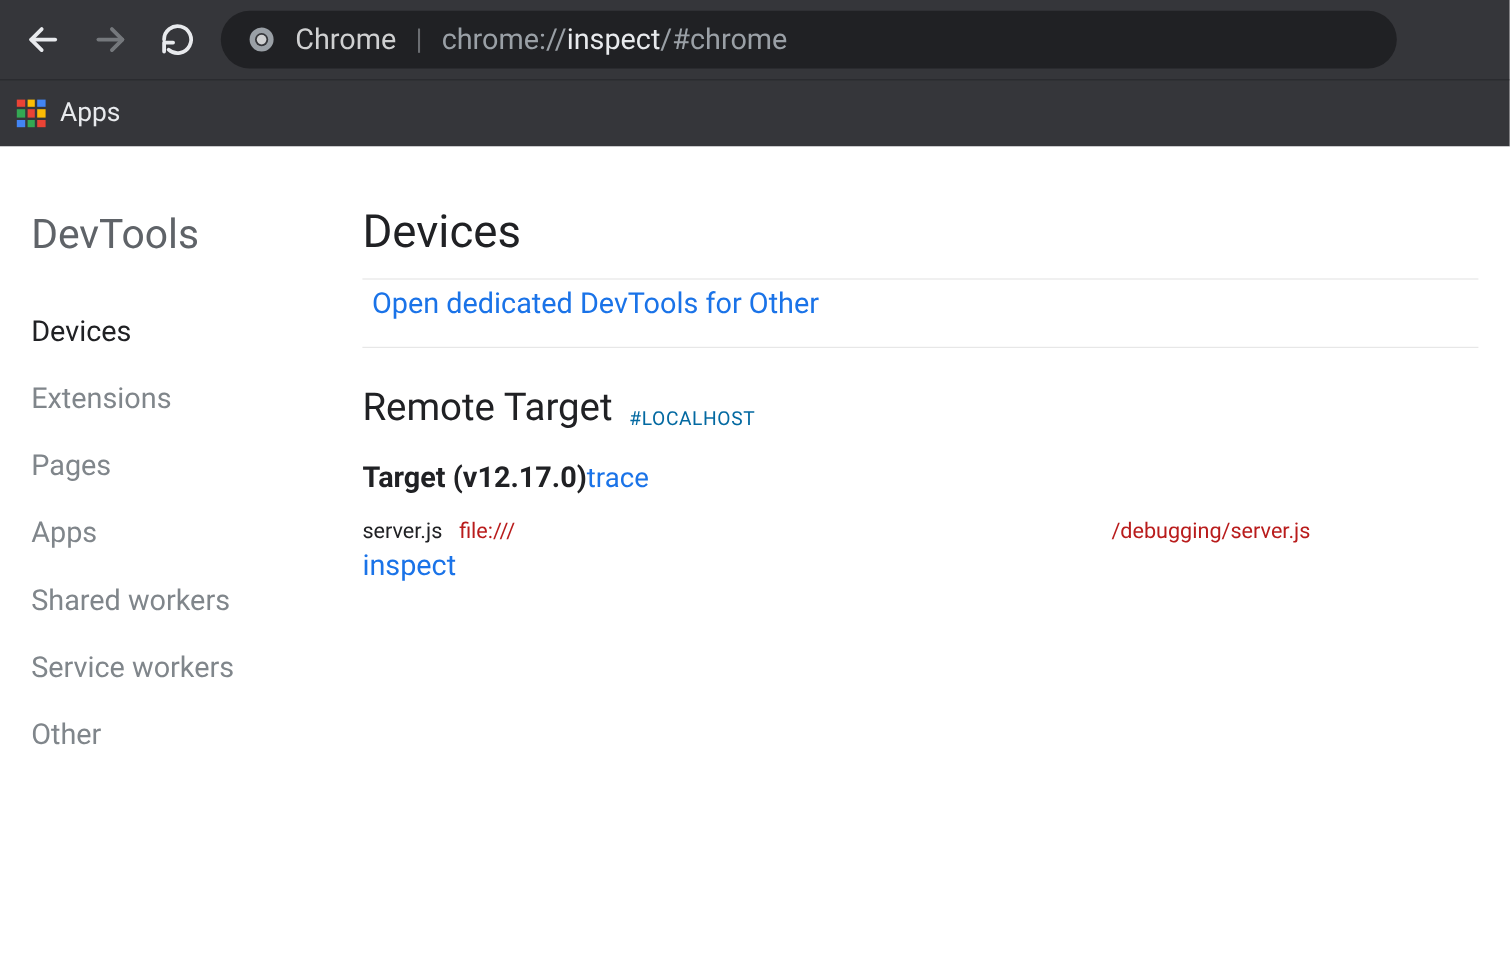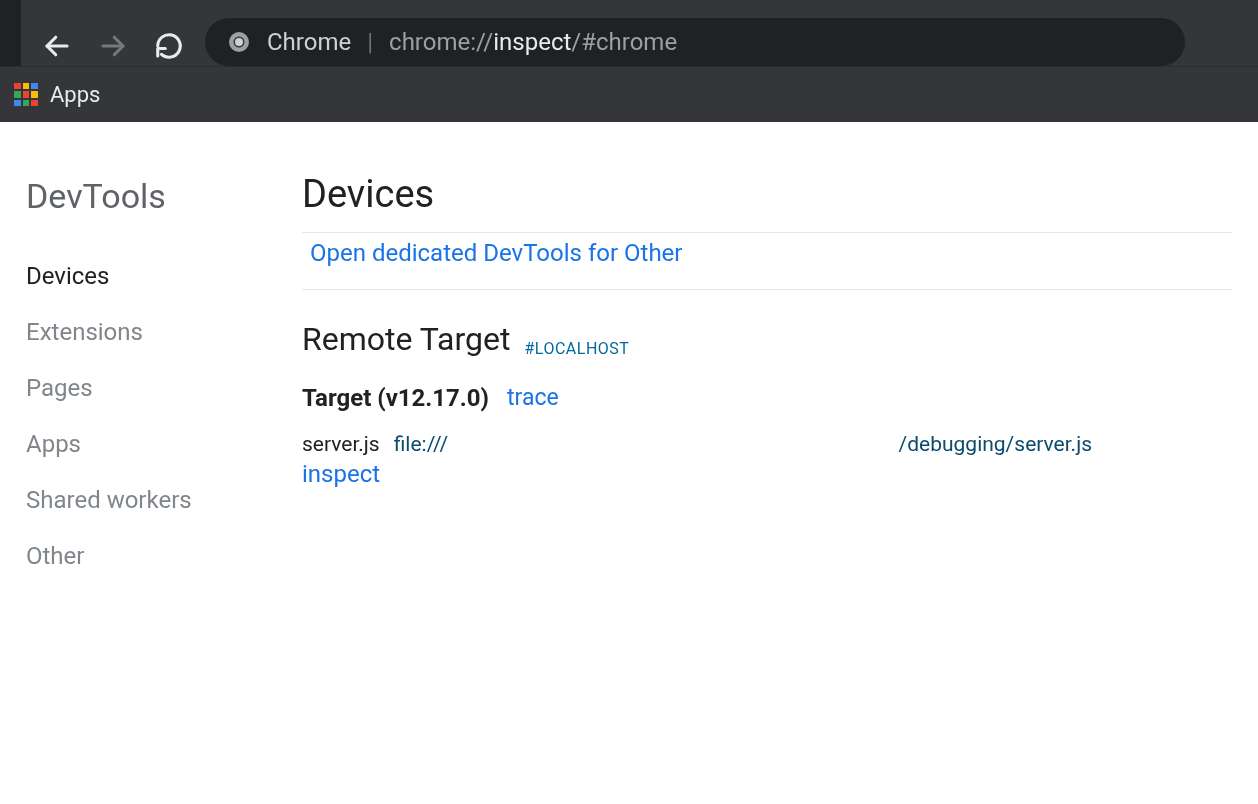--- a/index.html
+++ b/index.html
@@ -91,25 +91,24 @@
     font-size: 30px;
     width: 40px; height: 40px;
     display: flex; align-items: center; justify-content: center;
     margin-left: 20px;
     margin-top: 10px;
     cursor: pointer;
   }
   .toolbar {
     background: #35363a;
     display: flex;
-    align-items: flex-end;
+    align-items: center;
     height: 66px;
     padding: 0 16px;
     gap: 16px;
-    margin-left: 21px;
   }
   .nav-btn {
     color: #e8eaed;
     width: 40px; height: 40px;
     display: flex; align-items: center; justify-content: center;
     cursor: pointer;
   }
   .nav-btn.disabled { color: #75787c; cursor: default; }
   .nav-btn svg { width: 30px; height: 30px; }
   .omnibox {
@@ -240,31 +239,31 @@
     display: flex; align-items: flex-end; gap: 14px;
     margin-top: 30px;
   }
   .remote-header h2 {
     font-size: 32px; font-weight: 400; margin: 0;
   }
   .remote-header .sub {
     font-size: 16px; color: #0369a1; letter-spacing: 0.5px;
   }
   .target-line {
-    display: flex; align-items: flex-start; gap: 18px;
+    display: flex; align-items: flex-end; 
     margin-top: 26px;
   }
   .target-line .name { font-size: 24px; font-weight: 700; }
   .target-line .trace { color: #1a73e8; font-size: 23px; cursor: pointer; }
   .path-line {
-    margin-top: 20px; font-size: 21px; display: flex; gap: 14px;
+    margin-top: 20px; font-size: 18px; display: flex; gap: 14px;
     flex-wrap: wrap;
   }
   .path-line .file { color: #202124; }
-  .path-line .dim  { color: #0c4a6e; }
+  .path-line .dim  { color: #b91c1c; }
   .inspect-link {
     color: #1a73e8; font-size: 24px; cursor: pointer; margin-top: 4px; display: inline-block;
   }
 </style>
 </head>
 <body>
 
 <div class="chrome-top">
 
   <div class="toolbar">
@@ -321,20 +320,21 @@
 </div>
 
 <div class="page">
   <aside class="sidebar">
     <div class="sidebar-title">DevTools</div>
     <div class="sidebar-item active">Devices</div>
     <div class="sidebar-item">Extensions</div>
     <div class="sidebar-item">Pages</div>
     <div class="sidebar-item">Apps</div>
     <div class="sidebar-item">Shared workers</div>
+    <div class="sidebar-item">Service workers</div>
     <div class="sidebar-item">Other</div>
   </aside>
 
   <main class="main">
     <h1>Devices</h1>
     <hr class="hr">
 
 
     <a class="node-link">Open dedicated DevTools for Other</a>
     <hr class="hr">

